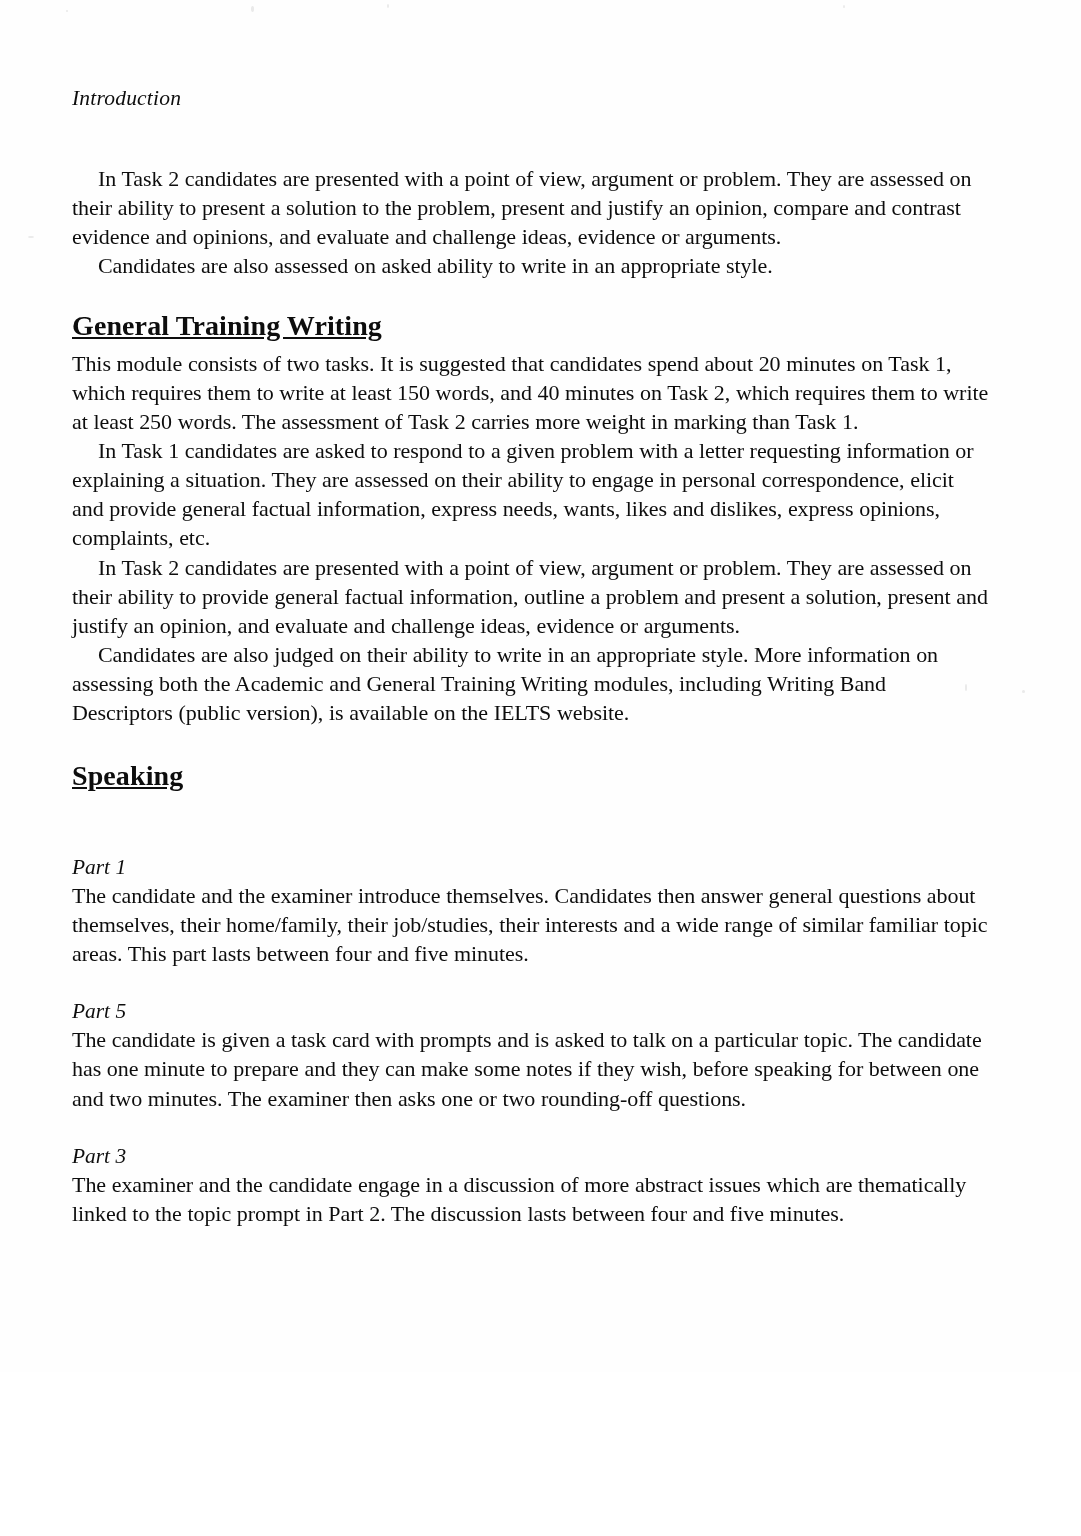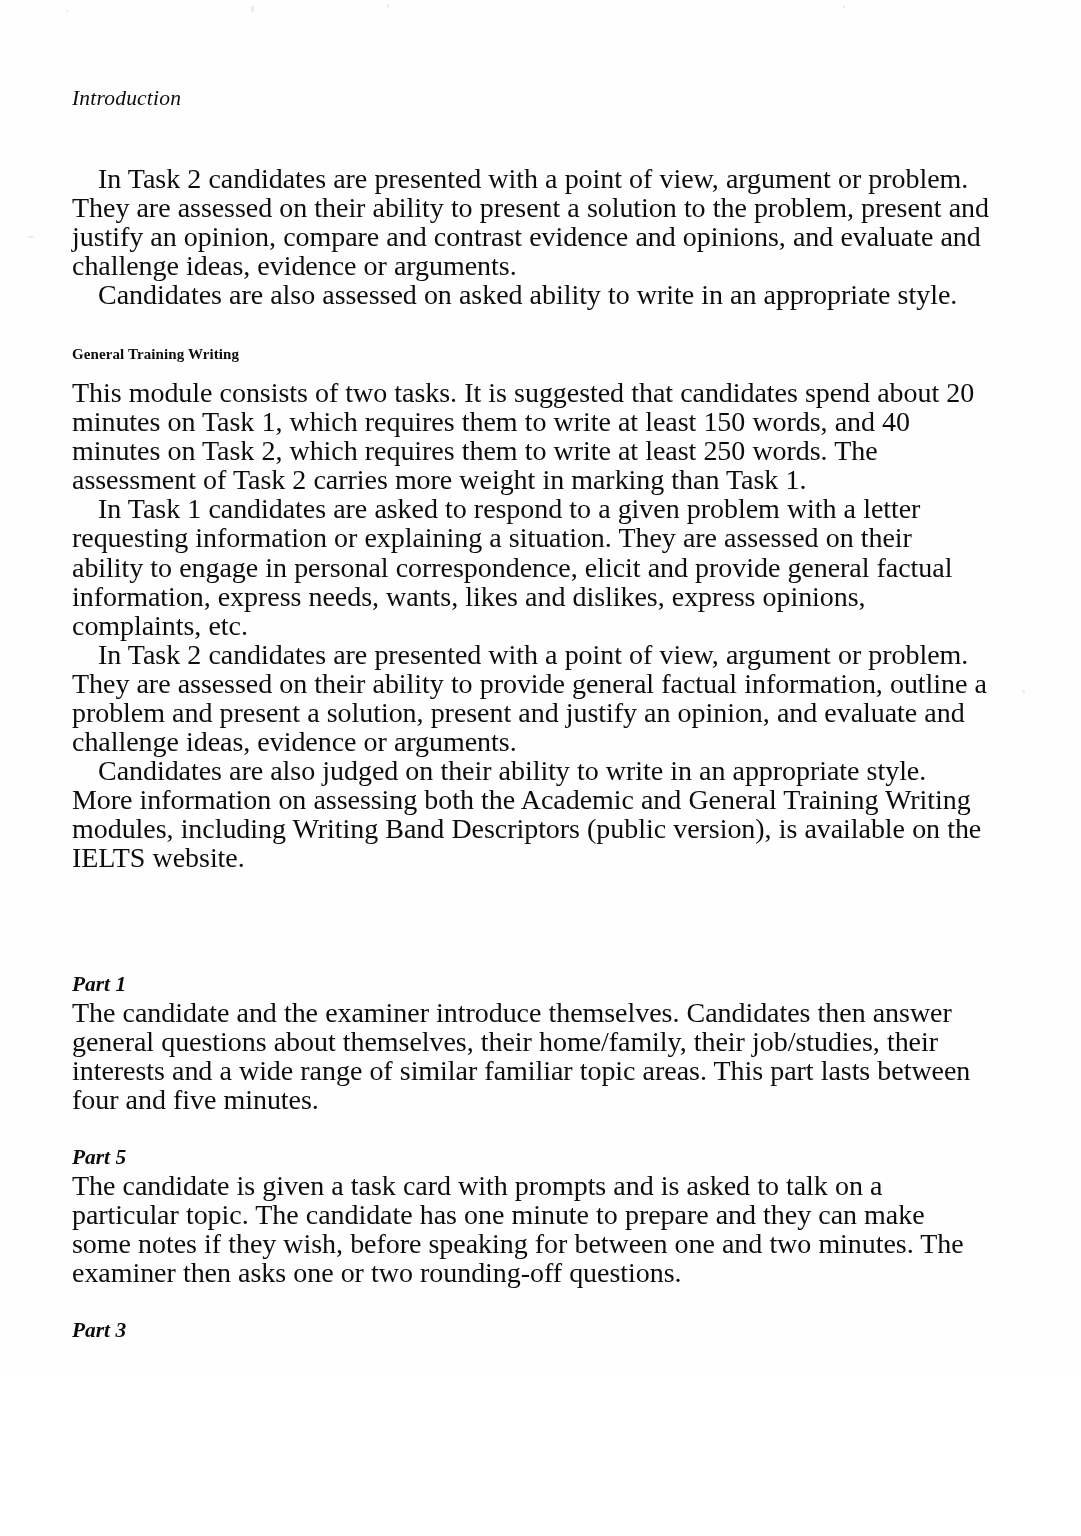--- a/index.html
+++ b/index.html
@@ -34,40 +34,40 @@
     width: 918px;
   }
   .running-head {
     font-style: italic;
     font-size: 21.5px;
     line-height: 1;
     margin-top: 88px;
     letter-spacing: .2px;
   }
   .body-block {
-    font-size: 28px;
+    font-size: 22px;
     line-height: 29.1px;
     text-align: left;
     letter-spacing: -0.05px;
     word-spacing: .2px;
   }
   .p-indent {
     text-indent: 26px;
   }
   .section-heading {
     font-weight: bold;
-    font-size: 15px;
+    font-size: 28px;
     line-height: 29px;
     letter-spacing: .1px;
+    text-decoration: underline;
   }
   .part-label {
     font-style: italic;
     font-size: 21.4px;
     line-height: 28px;
-    font-weight: bold;
   }
   .gap-intro      { height: 54px; }
   .gap-before-h1  { height: 31px; }
   .gap-after-h1   { height: 9px; }
   .gap-before-h2  { height: 34px; }
   .gap-after-h2   { height: 10px; }
   .gap-sm         { height: 26px; }
   .gap-md         { height: 27px; }
   .gap-part       { height: 29px; }
   .page-number {
@@ -110,20 +110,21 @@
     <div class="body-block">This module consists of two tasks. It is suggested that candidates spend about 20 minutes on Task 1, which requires them to write at least 150 words, and 40 minutes on Task 2, which requires them to write at least 250 words. The assessment of Task 2 carries more weight in marking than Task 1.</div>
 
     <div class="body-block p-indent">In Task 1 candidates are asked to respond to a given problem with a letter requesting information or explaining a situation. They are assessed on their ability to engage in personal correspondence, elicit and provide general factual information, express needs, wants, likes and dislikes, express opinions, complaints, etc.</div>
 
     <div class="body-block p-indent">In Task 2 candidates are presented with a point of view, argument or problem. They are assessed on their ability to provide general factual information, outline a problem and present a solution, present and justify an opinion, and evaluate and challenge ideas, evidence or arguments.</div>
 
     <div class="body-block p-indent">Candidates are also judged on their ability to write in an appropriate style. More information on assessing both the Academic and General Training Writing modules, including Writing Band Descriptors (public version), is available on the IELTS website.</div>
 
     <div class="gap-before-h2"></div>
 
+    <div class="section-heading">Speaking</div>
 
     <div class="gap-after-h2"></div>
 
 
     <div class="gap-sm"></div>
 
 
     <div class="gap-md"></div>
 
     <div class="part-label">Part 1</div>
@@ -133,20 +134,21 @@
     <div class="gap-part"></div>
 
     <div class="part-label">Part 5</div>
 
     <div class="body-block">The candidate is given a task card with prompts and is asked to talk on a particular topic. The candidate has one minute to prepare and they can make some notes if they wish, before speaking for between one and two minutes. The examiner then asks one or two rounding-off questions.</div>
 
     <div class="gap-part"></div>
 
     <div class="part-label">Part 3</div>
 
+    <div class="body-block">The examiner and the candidate engage in a discussion of more abstract issues which are thematically linked to the topic prompt in Part 2. The discussion lasts between four and five minutes.</div>
 
     <div class="gap-part"></div>
 
 
   </div>
 
   <div class="page-number">6</div>
 
 </div>
 

